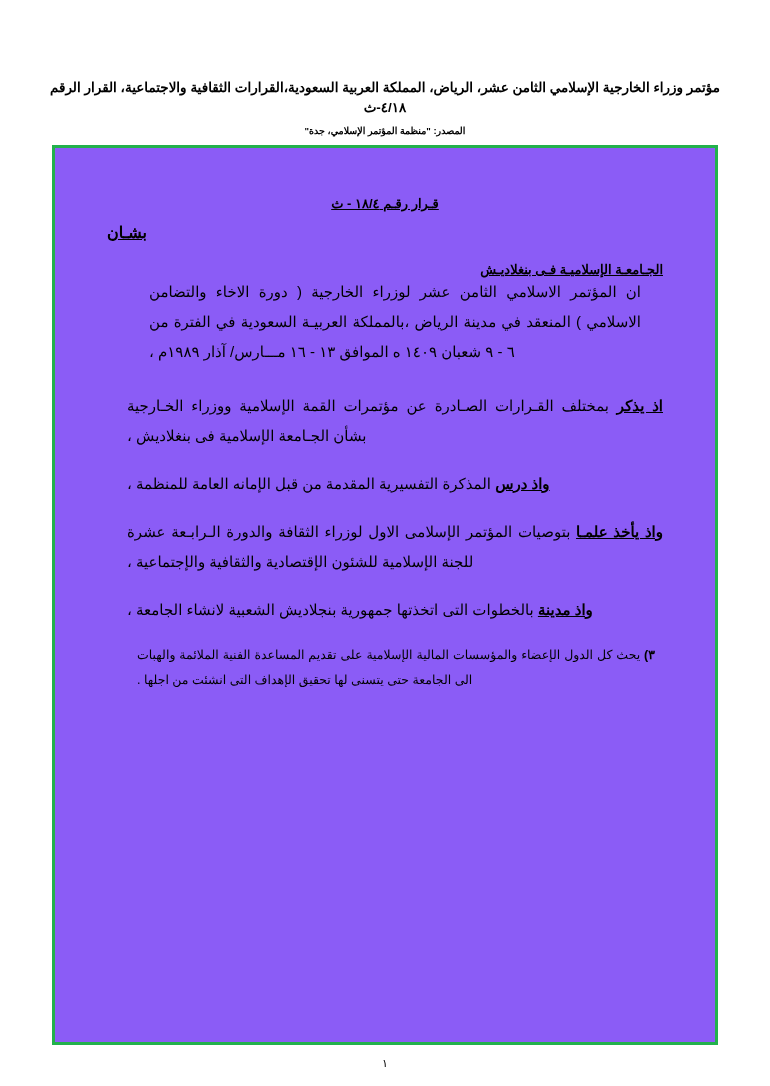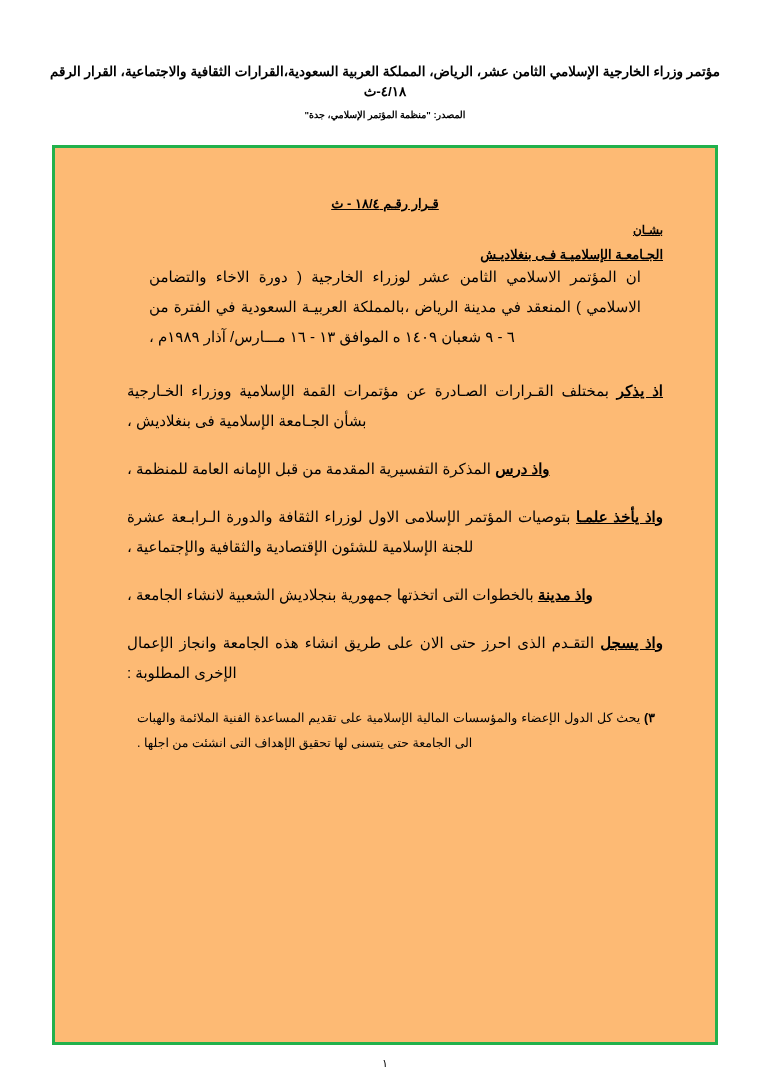--- a/index.html
+++ b/index.html
@@ -17,21 +17,21 @@
   }
   .page {
     position: relative;
     width: 770px;
     height: 1086px;
     box-sizing: border-box;
     padding: 0;
   }
   .header-block {
     text-align: center;
-    padding: 62px 40px 0 40px;
+    padding: 78px 40px 0 40px;
   }
   .header-title {
     font-family: "Liberation Sans", sans-serif;
     font-weight: bold;
     font-size: 13.5px;
     line-height: 1.5;
     direction: rtl;
     letter-spacing: 0px;
   }
   .header-source {
@@ -43,43 +43,43 @@
     direction: rtl;
   }
   .doc-frame {
     position: absolute;
     top: 145px;
     right: 52px;
     left: 52px;
     height: 900px;
     border: 3px solid #22b14c;
     box-sizing: border-box;
-    background: #fdba74;
+    background: #8b5cf6;
   }
   .doc-inner {
     padding: 48px 52px 20px 52px;
     direction: rtl;
   }
   .decree-title {
     text-align: center;
     font-family: "Liberation Sans", sans-serif;
     font-weight: bold;
     font-size: 13px;
     letter-spacing: 2px;
     text-decoration: underline;
     margin-bottom: 12px;
   }
   .decree-sub1 {
-    text-align: right;
+    text-align: left;
     font-family: "Liberation Sans", sans-serif;
     font-weight: bold;
-    font-size: 12px;
+    font-size: 16px;
     letter-spacing: 1px;
     text-decoration: underline;
-    margin-bottom: 10px;
+    margin-bottom: 20px;
   }
   .decree-sub2 {
     font-family: "Liberation Sans", sans-serif;
     font-weight: bold;
     font-size: 13px;
     letter-spacing: 2px;
     text-decoration: underline;
   }
   .para {
     font-family: "Liberation Sans", sans-serif;
@@ -153,23 +153,20 @@
       </div>
 
       <div class="para body">
         <span class="lead">واذ يأخذ علمـا</span><span> بتوصيات المؤتمر الإسلامى الاول لوزراء الثقافة والدورة الـرابـعة عشرة للجنة الإسلامية للشئون الإقتصادية والثقافية والإجتماعية ،</span>
       </div>
 
       <div class="para body">
         <span class="lead">واذ مدينة</span><span> بالخطوات التى اتخذتها جمهورية بنجلاديش الشعبية لانشاء الجامعة ،</span>
       </div>
 
-      <div class="para body">
-        <span class="lead">واذ يسجل</span><span> التقـدم الذى احرز حتى الان على طريق انشاء هذه الجامعة وانجاز الإعمال الإخرى المطلوبة :</span>
-      </div>
 
 
       <div class="numbered">
         <span class="num">٣)</span>
         <span>يحث كل الدول الإعضاء والمؤسسات المالية الإسلامية على تقديم المساعدة الفنية الملائمة والهبات الى الجامعة حتى يتسنى لها تحقيق الإهداف التى انشئت من اجلها .</span>
       </div>
 
     </div>
   </div>
 

